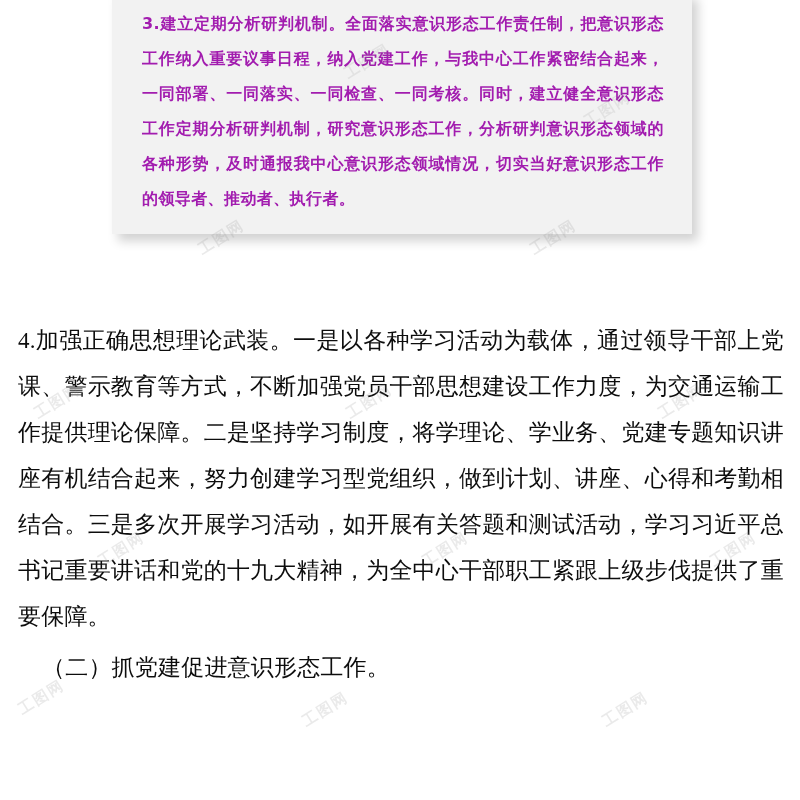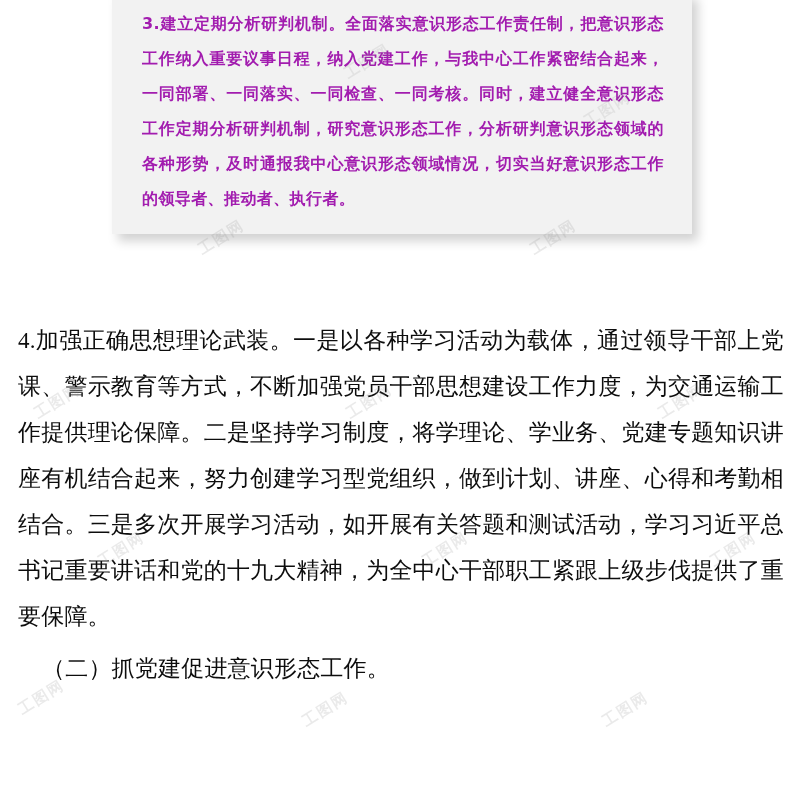--- a/index.html
+++ b/index.html
@@ -54,20 +54,21 @@
     color: #0d0d0d;
     text-align: justify;
     text-justify: inter-ideograph;
     letter-spacing: 0.2px;
   }
   .indent {
     text-indent: 0;
   }
   .para-sub {
     text-indent: 24px;
+    font-family: Liberation Mono, monospace;
   }
 
   
   .wm {
     position: absolute;
     color: rgba(130,130,130,0.17);
     font-size: 15px;
     font-family: "DejaVu Sans", "Liberation Sans", sans-serif;
     letter-spacing: 2px;
     transform: rotate(-32deg);

